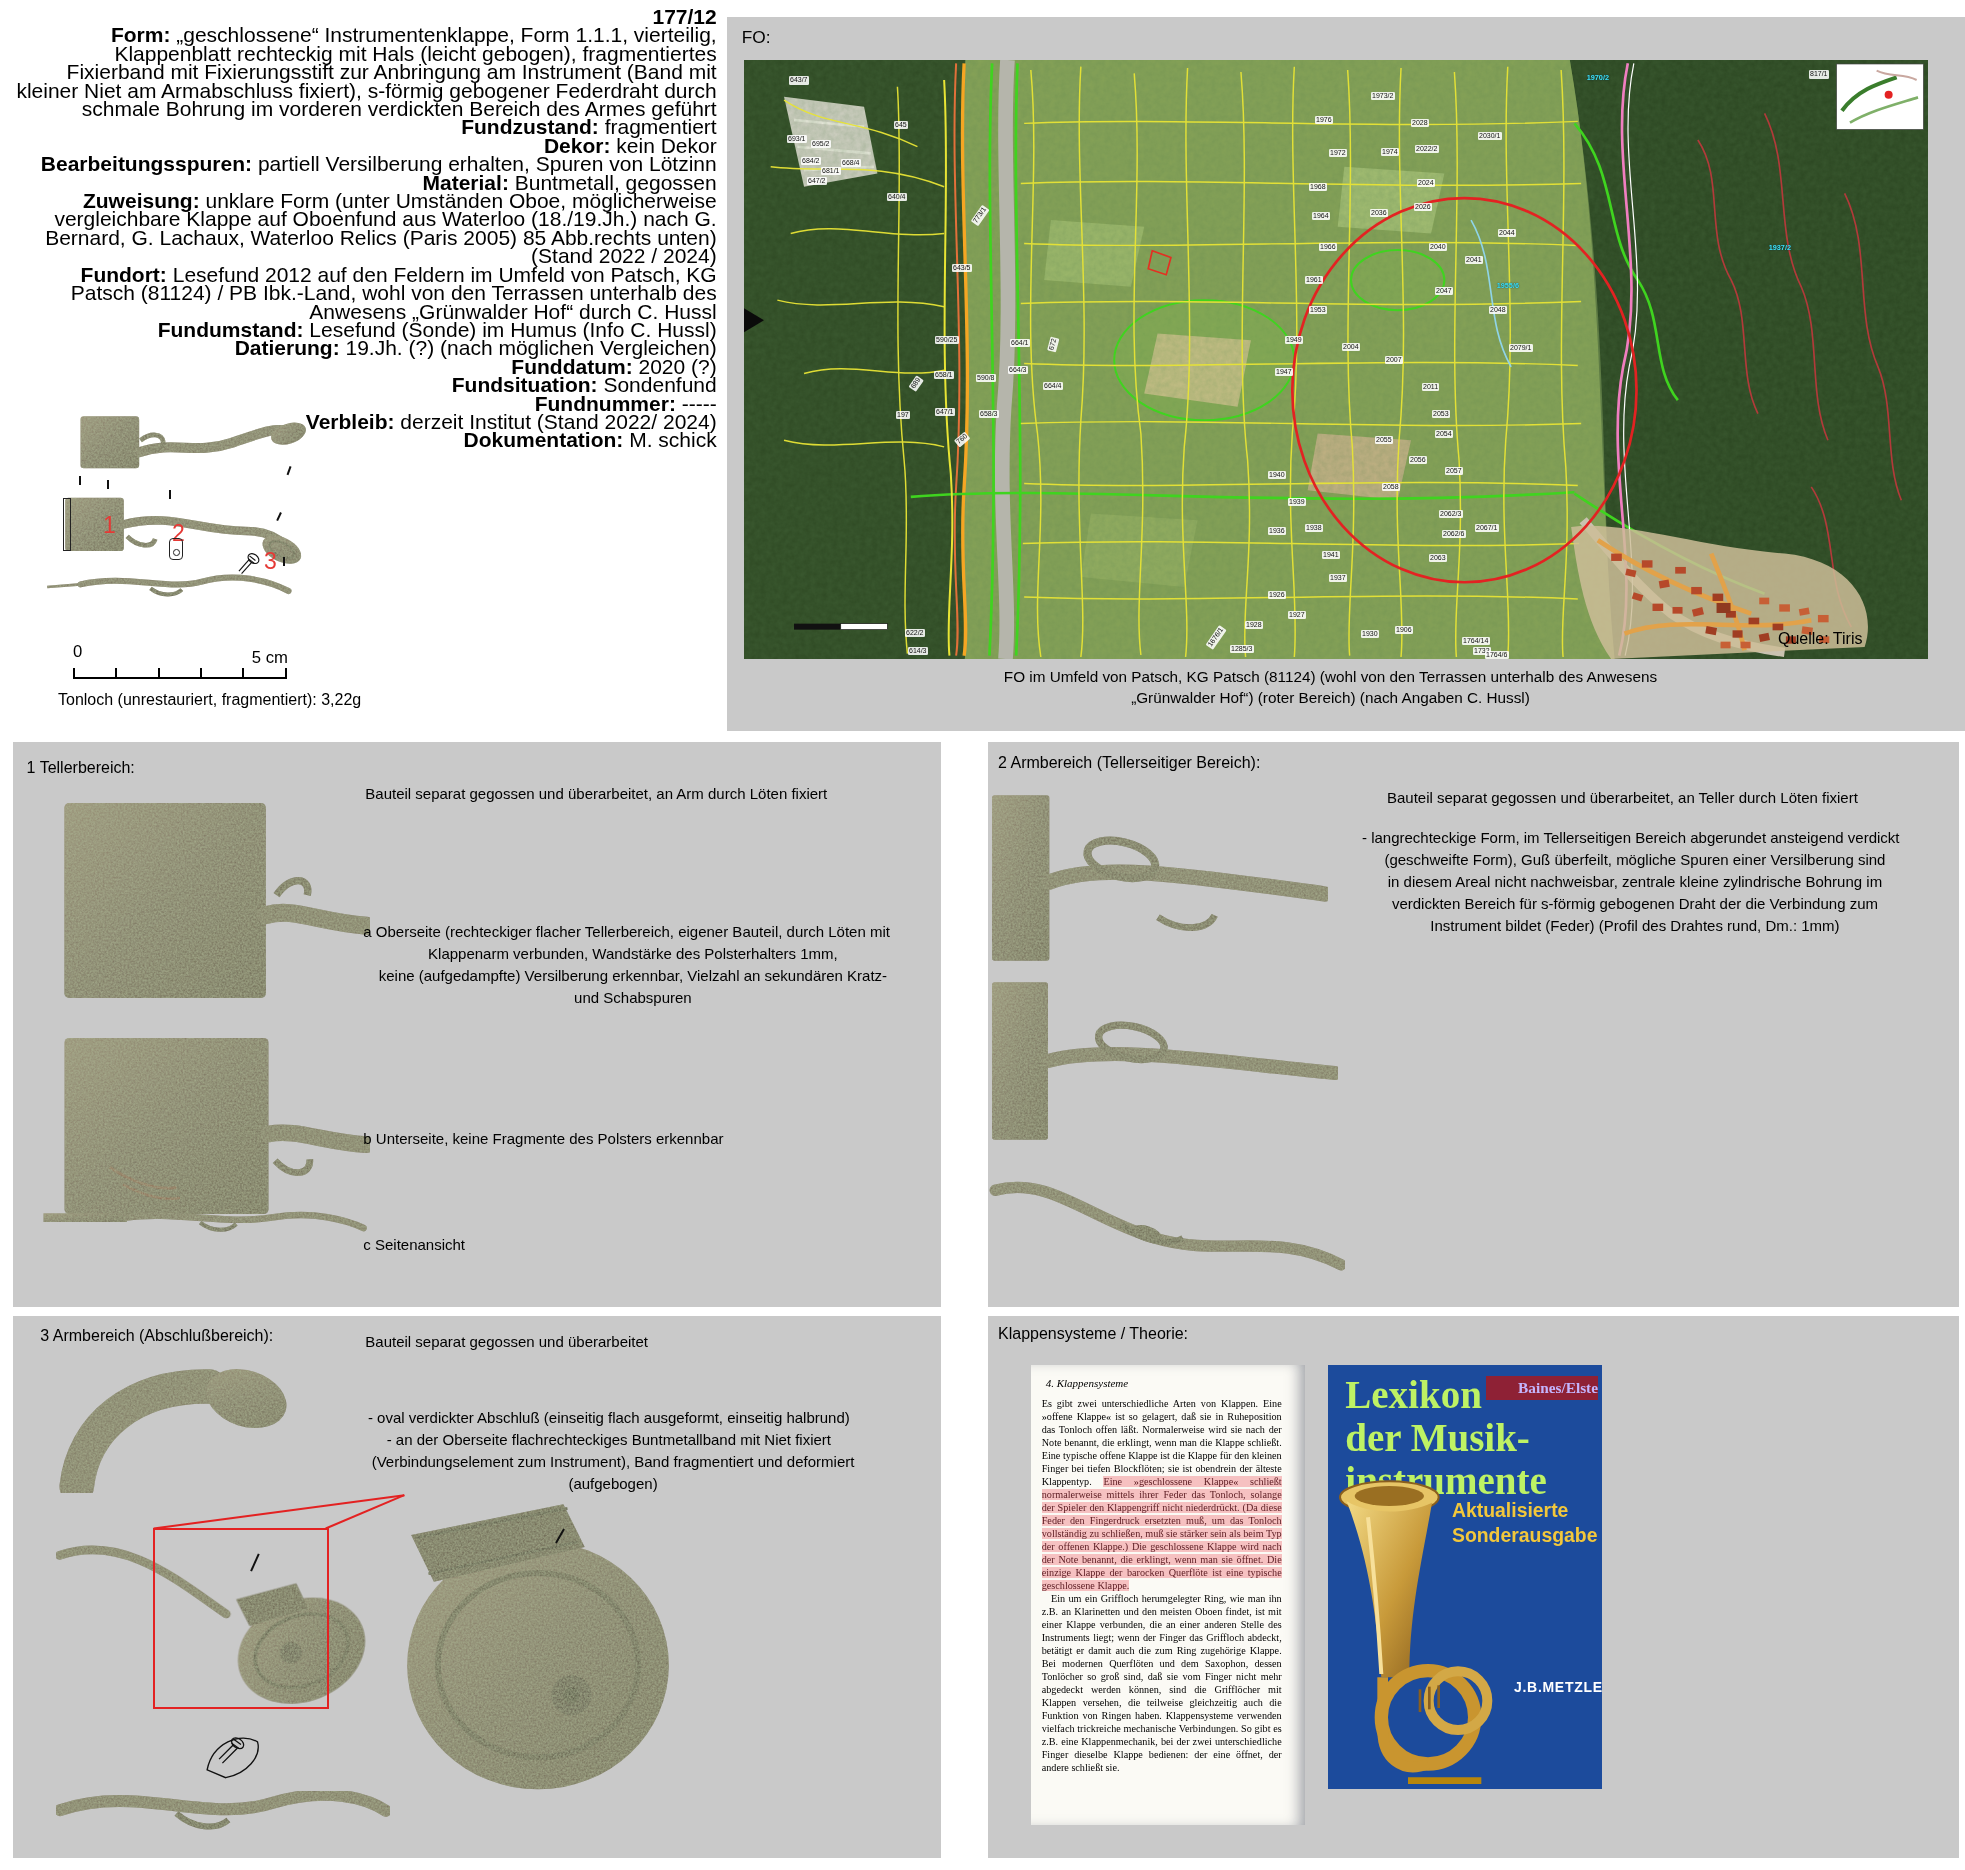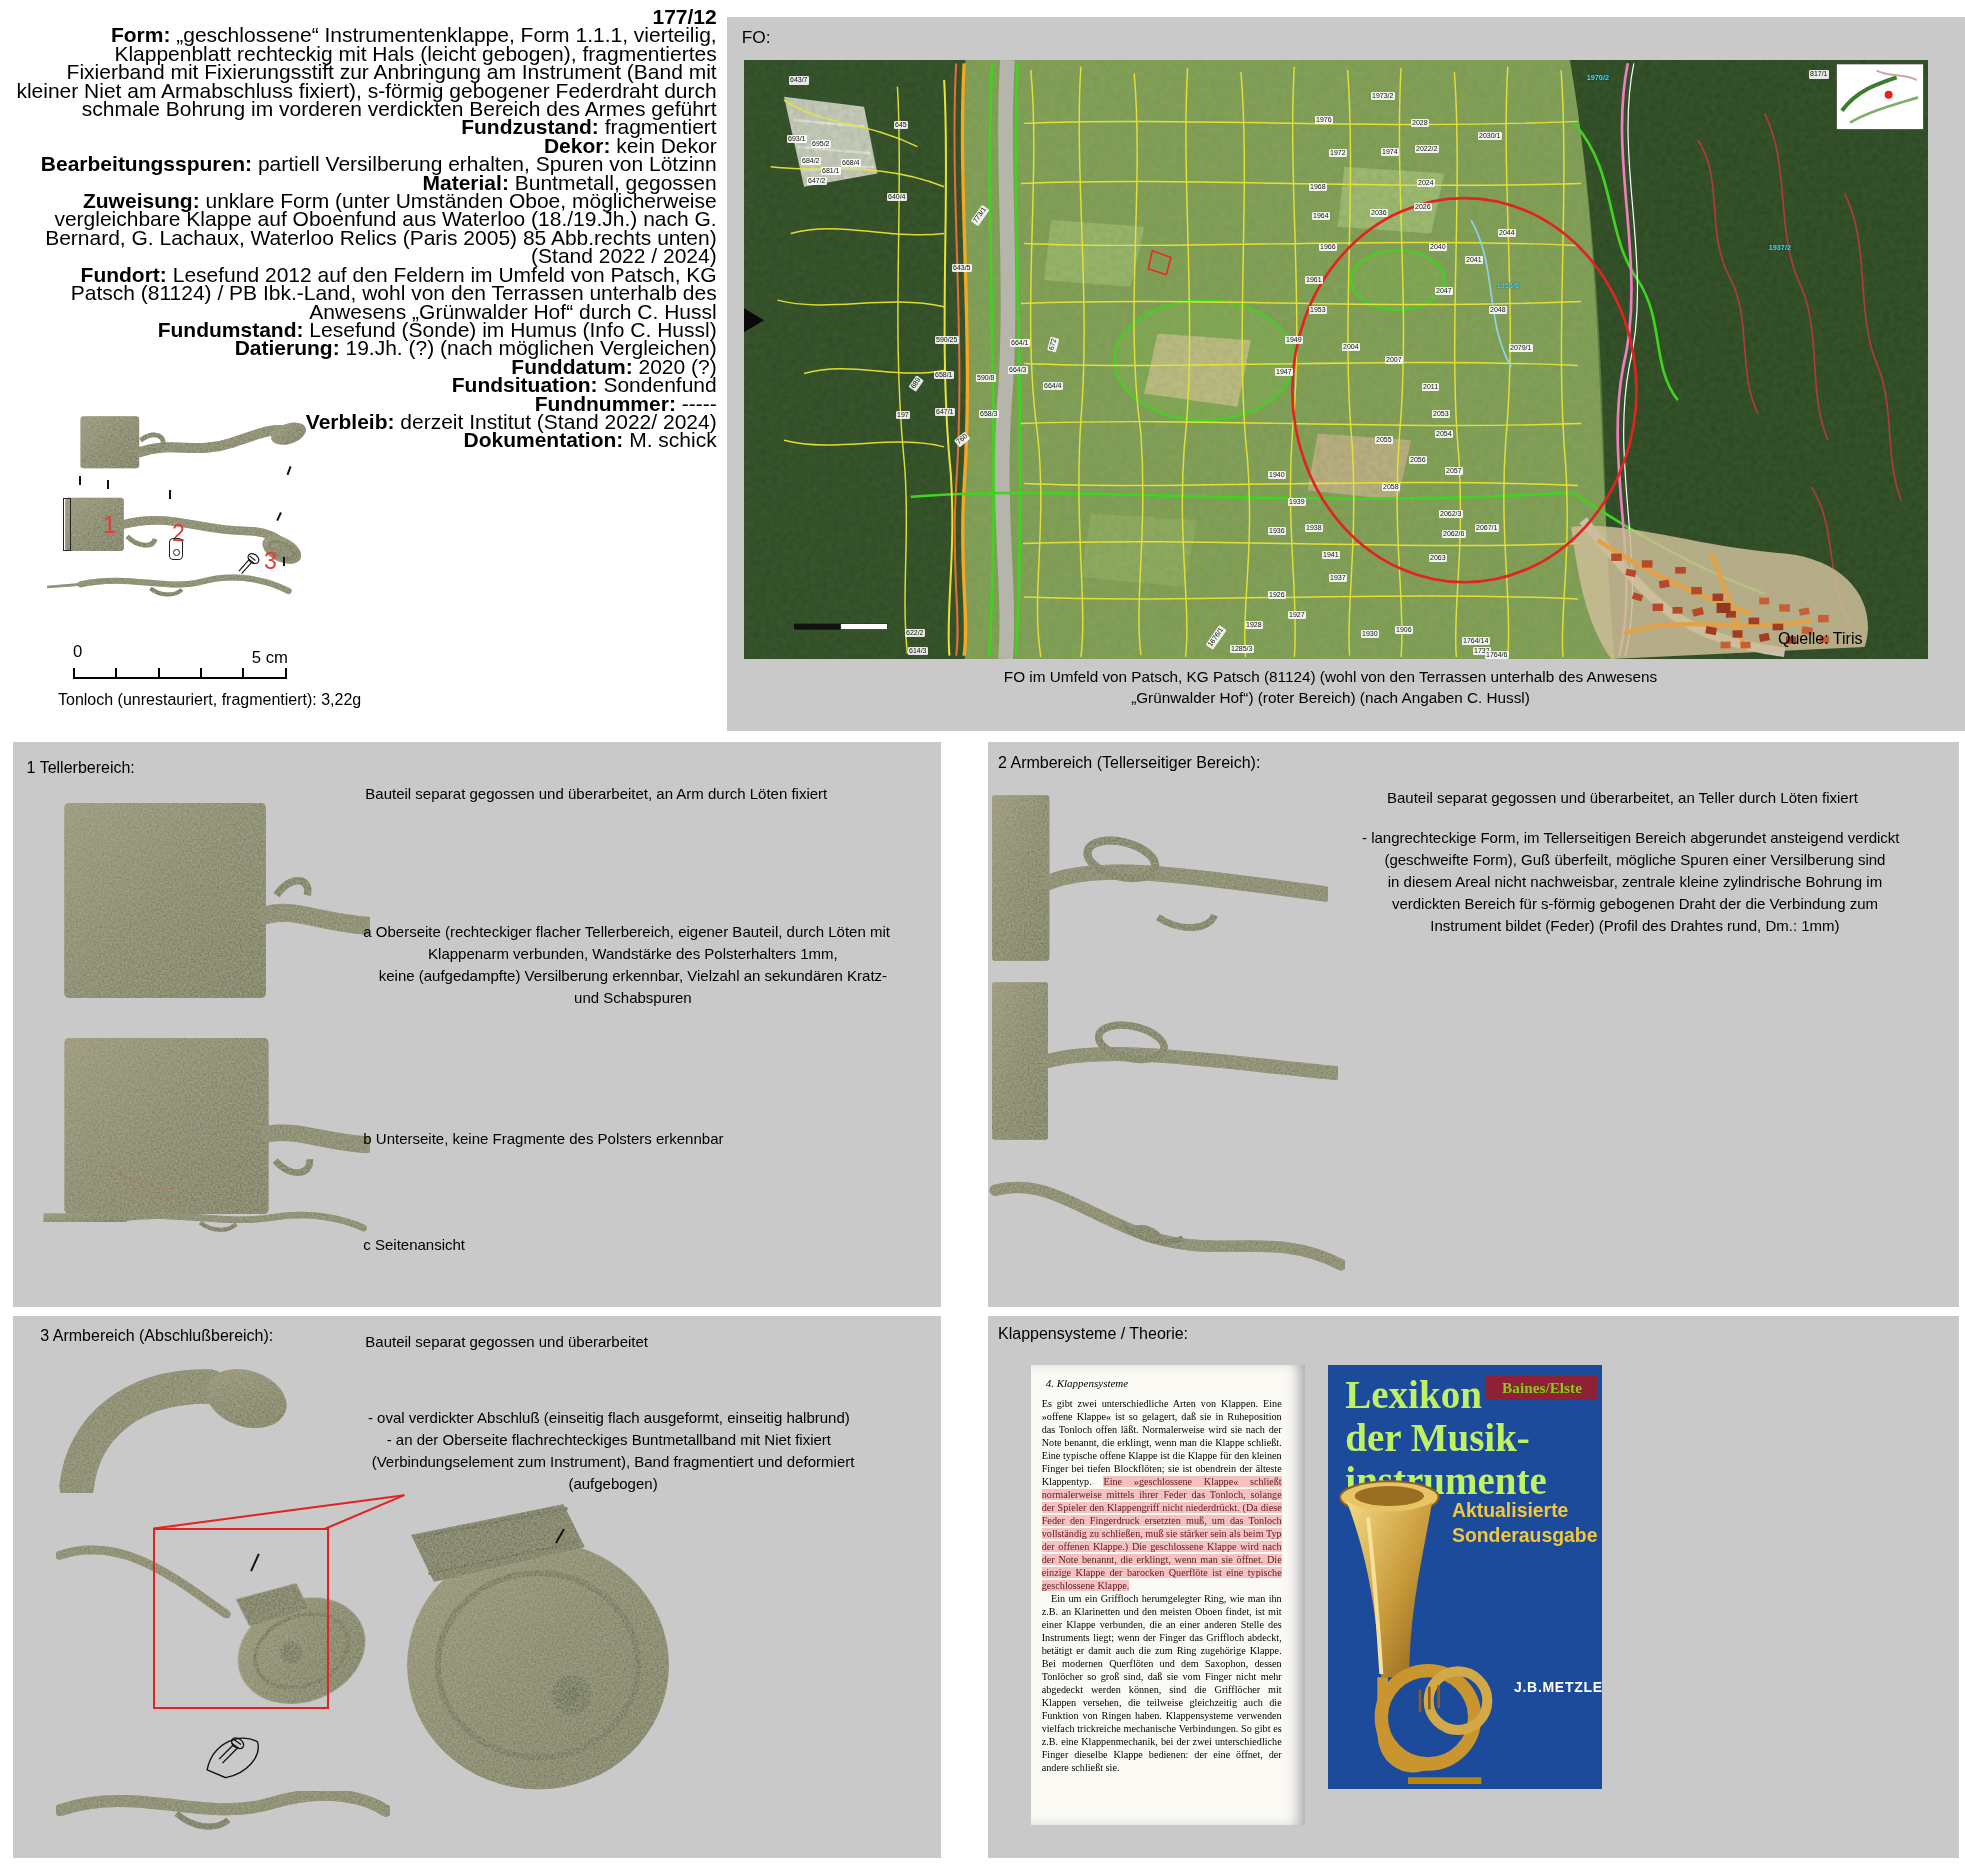--- a/index.html
+++ b/index.html
@@ -41,21 +41,21 @@
   .slash{position:absolute;background:#111;}
   
   #pagescan{left:1031px;top:1365px;width:274px;height:460px;background:#fbfaf5;box-shadow:inset -10.7px 0 13.3px -5.3px rgba(90,95,110,.55);}
   #pagescan .inner{position:absolute;left:10.7px;top:12px;width:240px;font-family:"Liberation Serif",serif;}
   #pagescan h4{margin:0 0 8px 4px;font-size:11px;font-style:italic;font-weight:normal;}
   #pagescan p{margin:0;font-size:10.2px;line-height:13px;text-align:justify;}
   #pagescan p.p2{text-indent:9.3px;}
   
   #cover{left:1328px;top:1365px;width:274px;height:424px;background:#1c4b9c;overflow:hidden;}
   #cover .title{position:absolute;left:17.3px;top:8px;font-family:"Liberation Serif",serif;font-weight:bold;color:#bef264;font-size:39px;line-height:43px;white-space:pre-wrap;}
-  #cover .band{position:absolute;right:4px;top:10.7px;width:112px;height:24px;background:#8e2135;color:#84cc16;font-family:"Liberation Serif",serif;font-weight:bold;font-size:15.3px;line-height:24px;text-align:center;}
+  #cover .band{position:absolute;right:4px;top:10.7px;width:112px;height:24px;background:#8e2135;color:#c4b5fd;font-family:"Liberation Serif",serif;font-weight:bold;font-size:15.3px;line-height:24px;text-align:right;}
   #cover .subtitle{position:absolute;left:124px;top:133px;color:#f2c73b;font-weight:bold;font-size:19.4px;line-height:25px;white-space:pre-wrap;}
   #cover .publisher{position:absolute;left:186px;top:314px;color:#fff;font-weight:bold;font-size:14px;letter-spacing:0.7px;}
   #defCaption{left:1329px;top:1796px;width:534px;font-size:15.3px;line-height:22px;}
 </style>
 </head>
 <body>
 
 <div id="page">
 
   <div id="catalog" class="abs">

